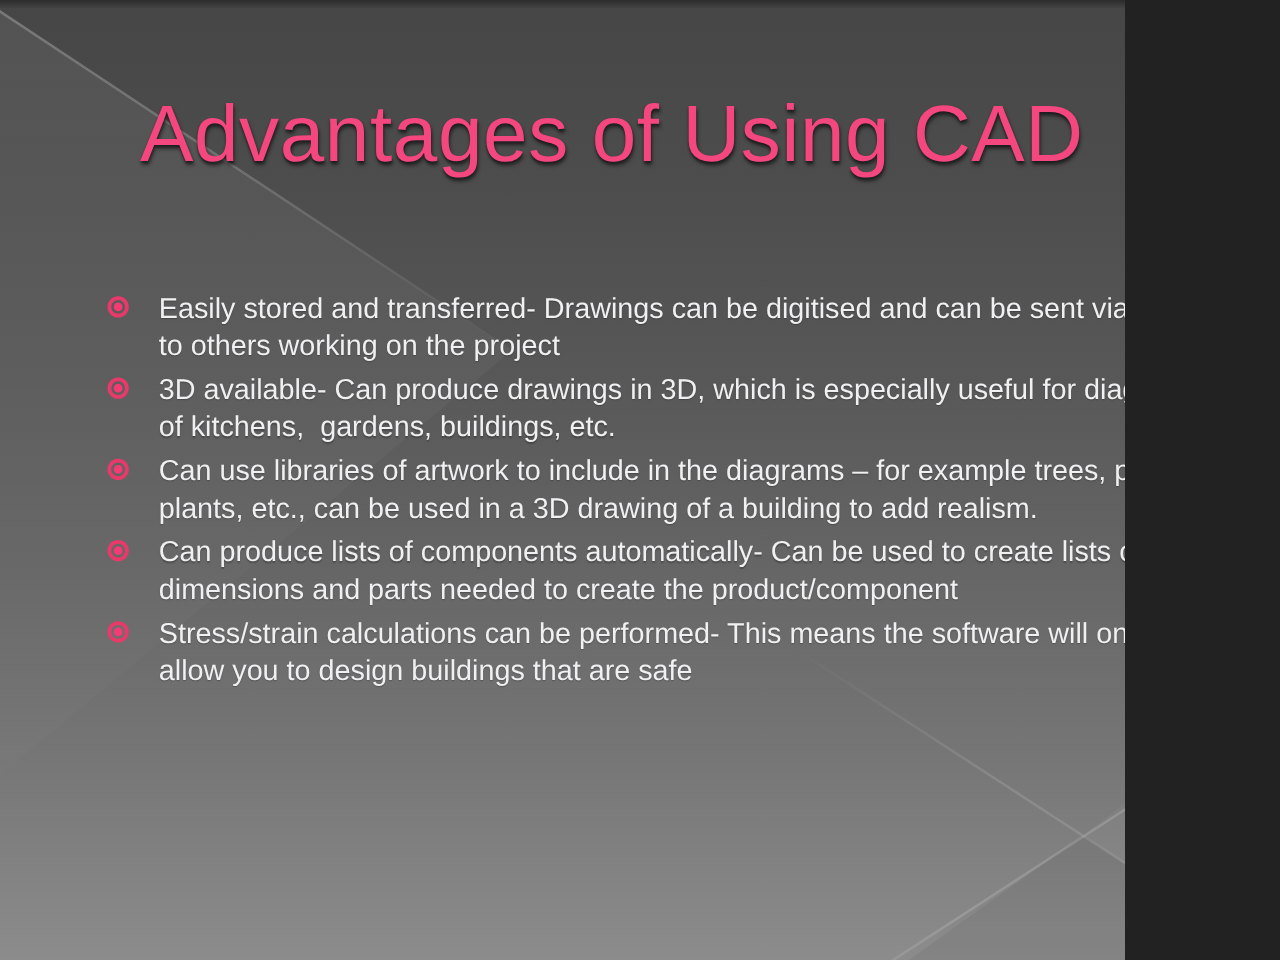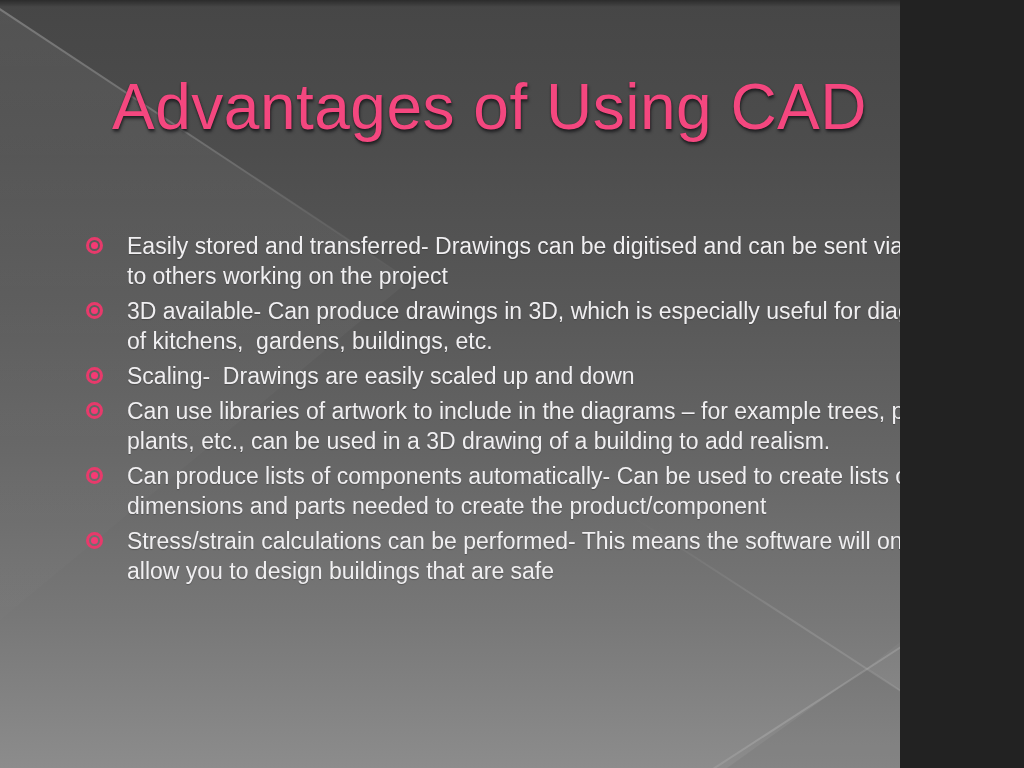--- a/index.html
+++ b/index.html
@@ -114,26 +114,20 @@
     <li>
       <span class="b-icon">
           <span class="b-dot"></span>
         </span>
       <span class="b-text">3D available- Can produce drawings in 3D, which is especially useful for diagrams of kitchens,  gardens, buildings, etc.</span>
     </li>
     <li>
       <span class="b-icon">
           <span class="b-dot"></span>
         </span>
-      <span class="b-text">Scaling-  Drawings are easily scaled up and down</span>
-    </li>
-    <li>
-      <span class="b-icon">
-          <span class="b-dot"></span>
-        </span>
       <span class="b-text">Can use libraries of artwork to include in the diagrams – for example trees, people, plants, etc., can be used in a 3D drawing of a building to add realism.</span>
     </li>
     <li>
       <span class="b-icon">
           <span class="b-dot"></span>
         </span>
       <span class="b-text">Can produce lists of components automatically- Can be used to create lists of dimensions and parts needed to create the product/component</span>
     </li>
     <li>
       <span class="b-icon">

